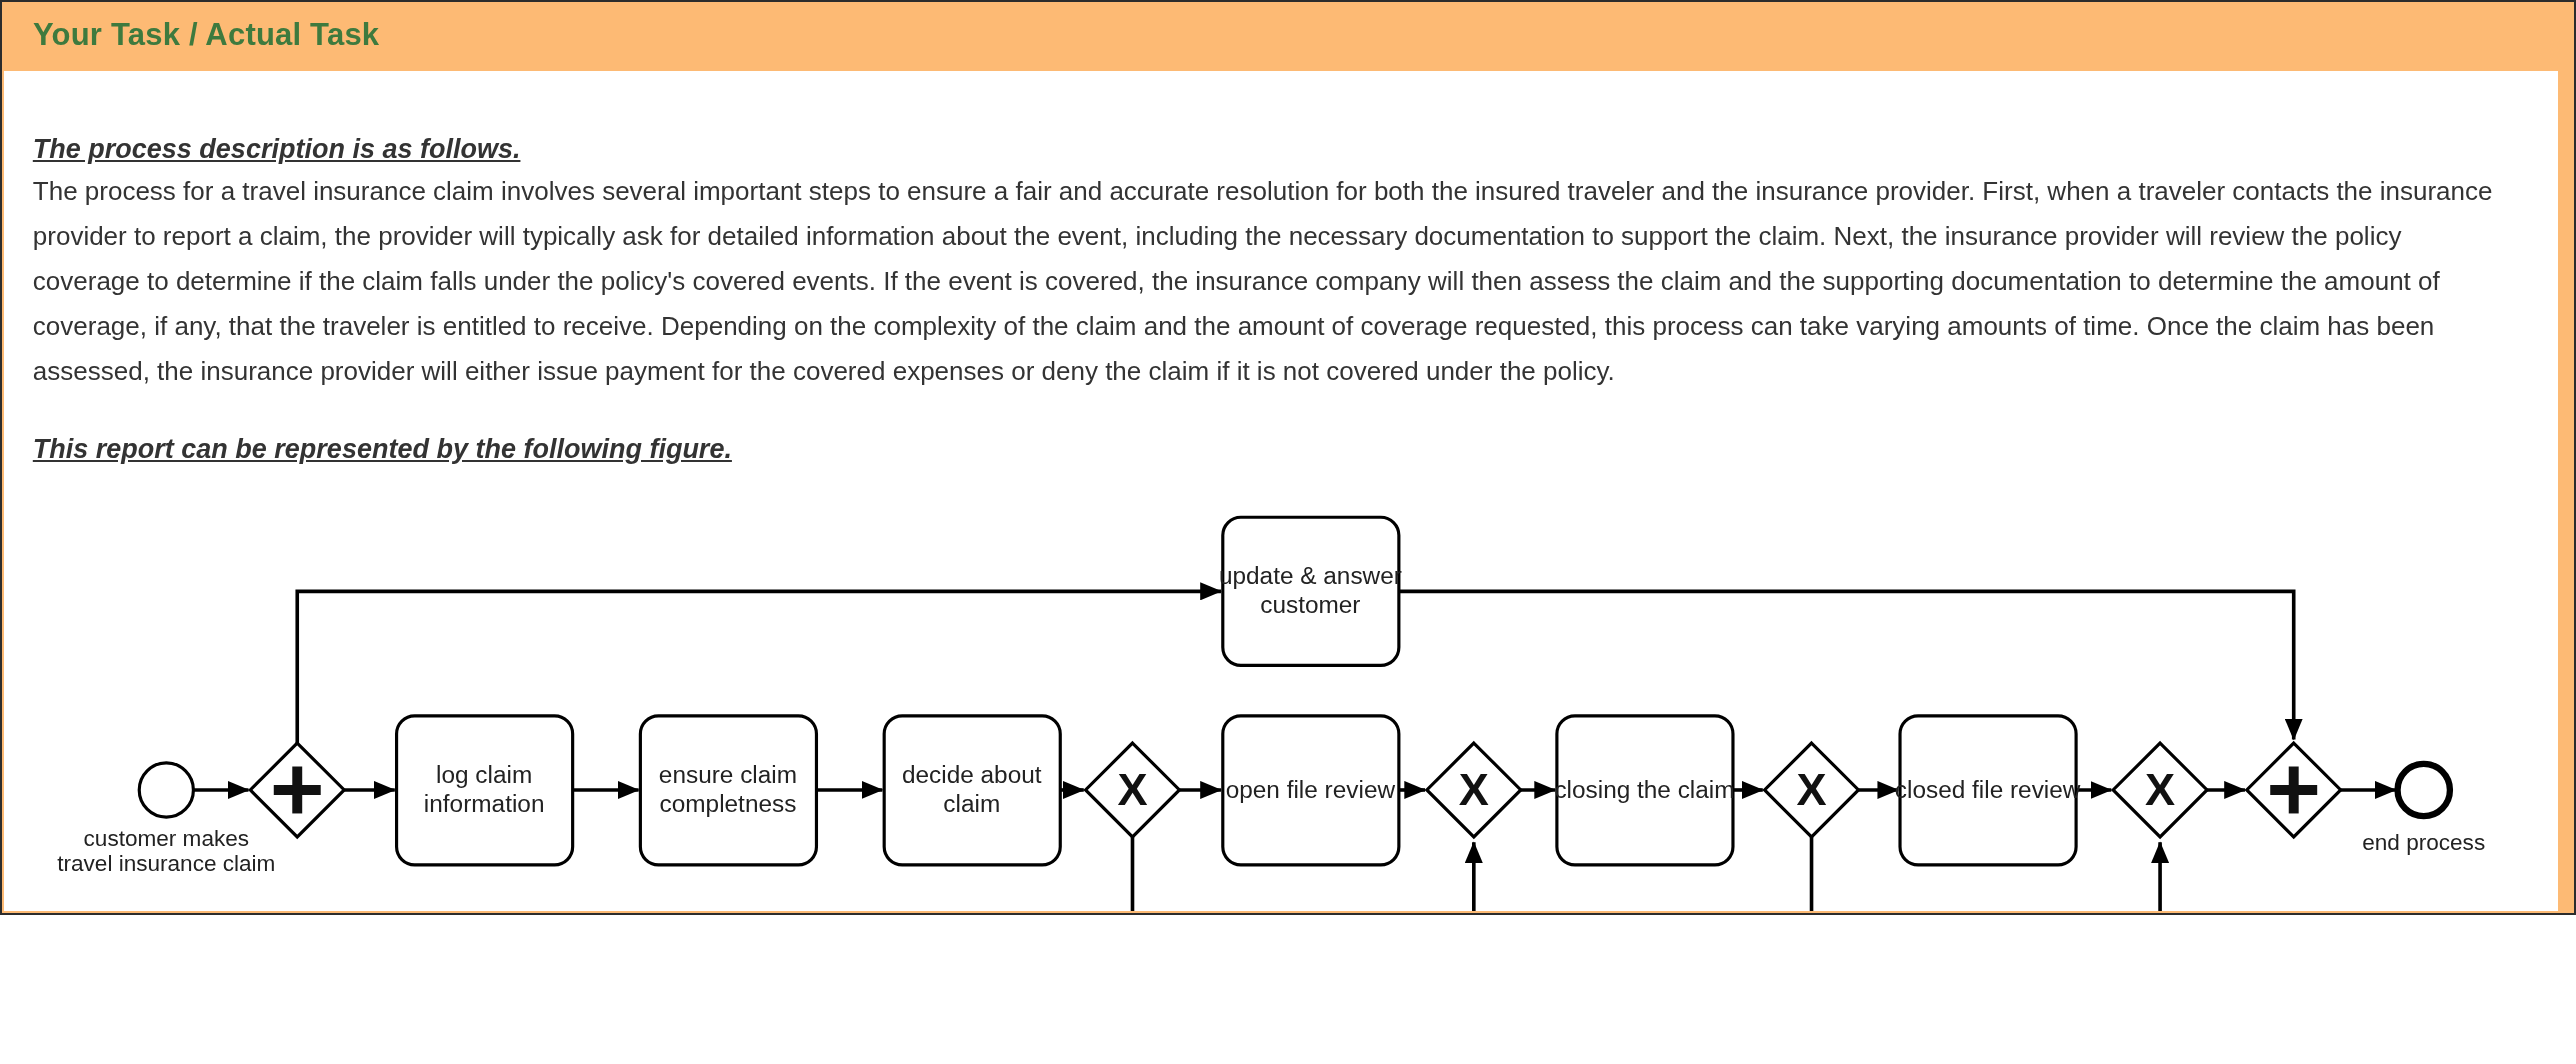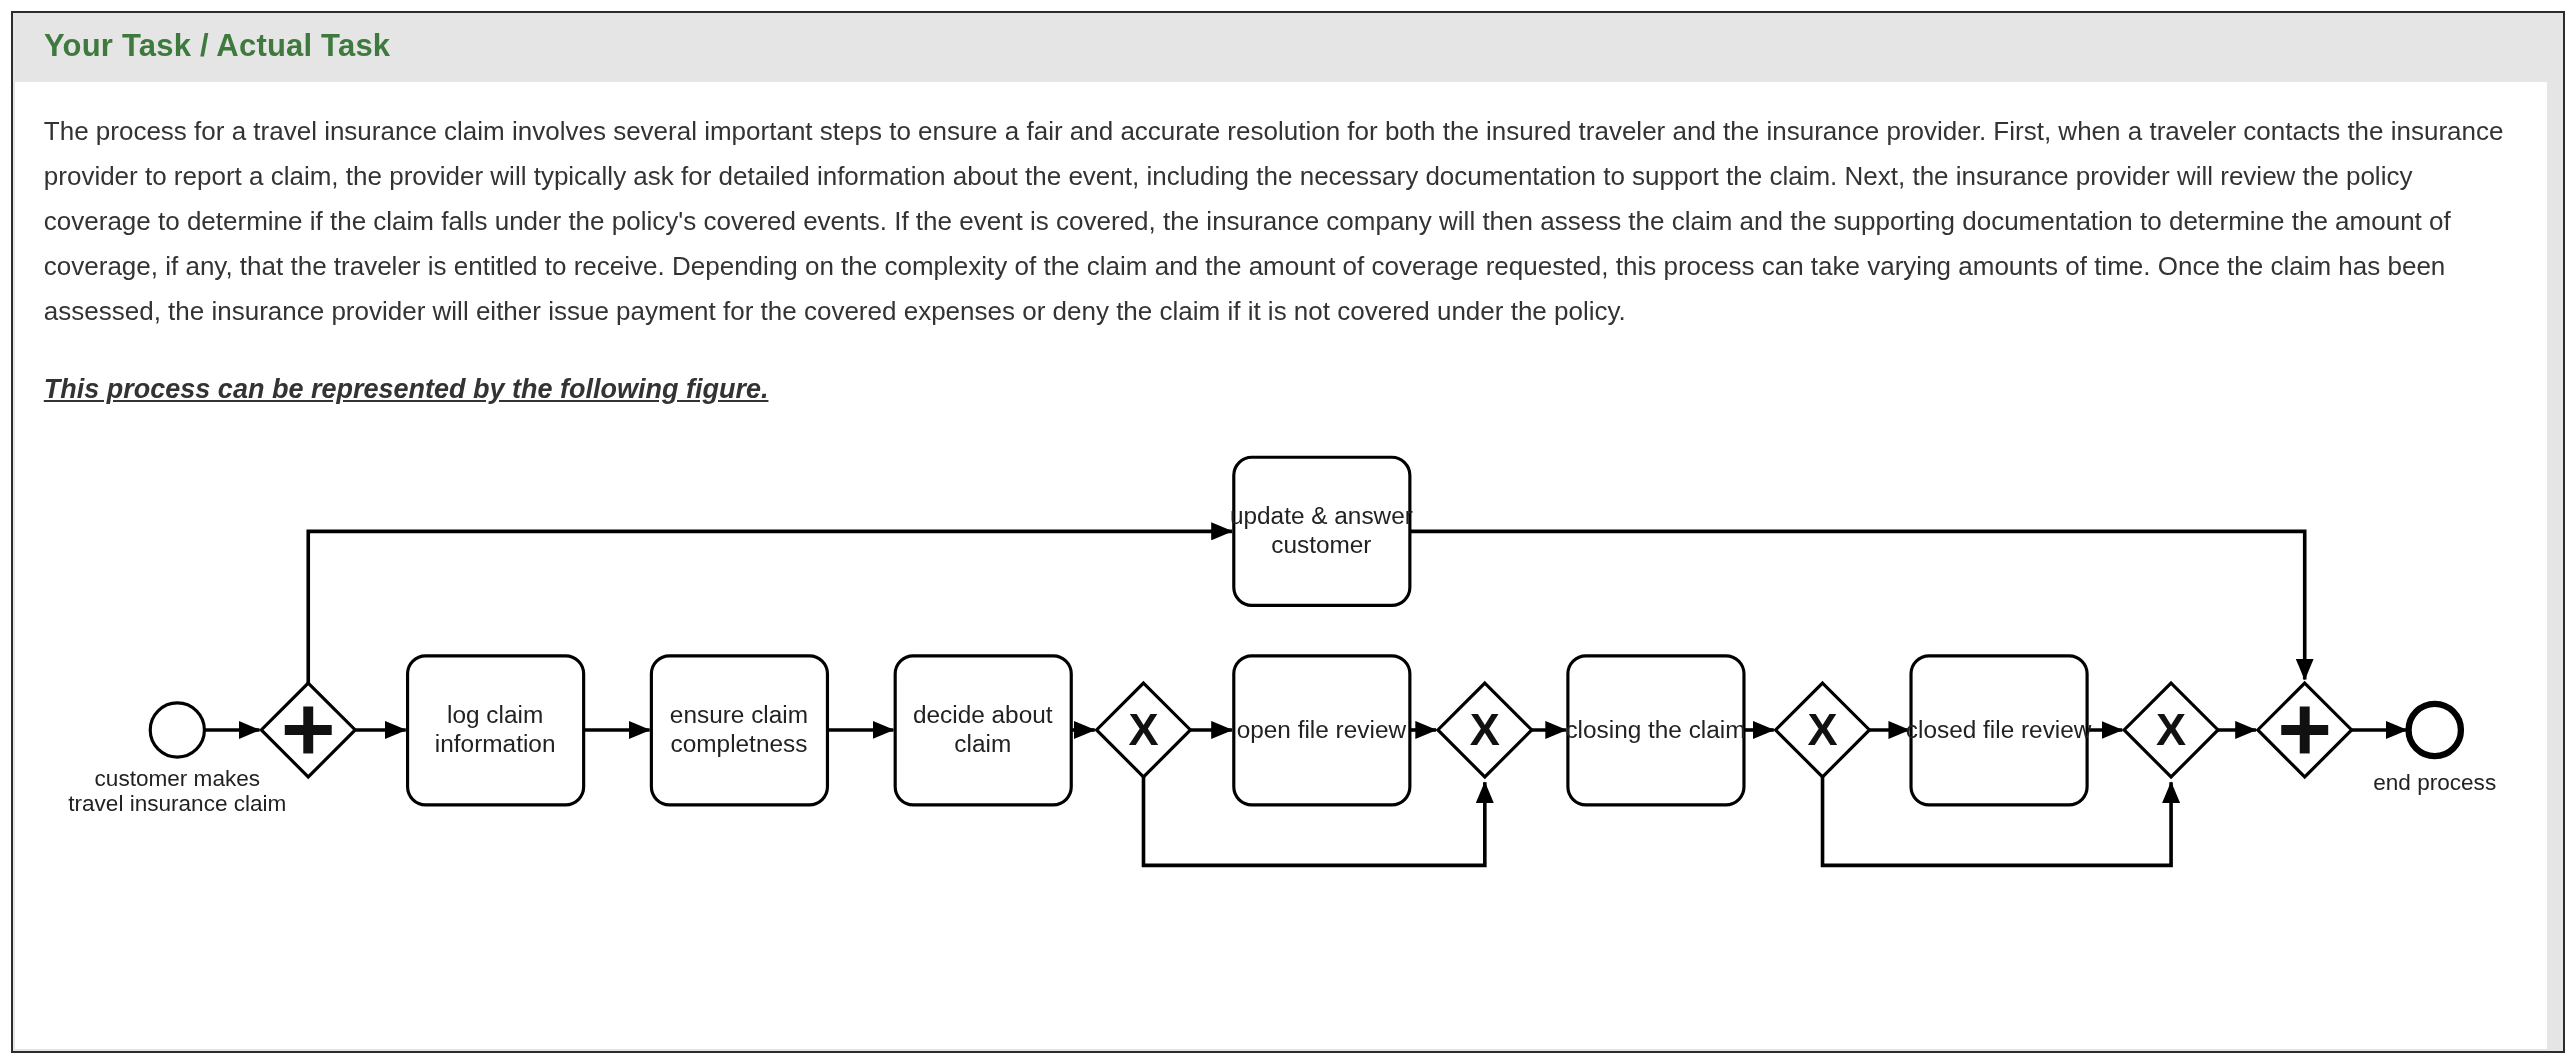--- a/index.html
+++ b/index.html
@@ -3,24 +3,23 @@
 <meta charset="utf-8">
 <style>
   * { box-sizing: border-box; }
   html, body { margin: 0; padding: 0; background: #ffffff; }
   body {
     width: 2576px; height: 1065px; overflow: hidden;
     font-family: "Liberation Sans", sans-serif;
     color: #333333;
   }
   .card {
-    margin: 11px;
-    height: 1042px;
+    height: 915px;
     border: 2.7px solid #2c2c2c;
-    background: #e5e5e5;
+    background: #fdba74;
     display: flex;
     flex-direction: column;
   }
   .card-header {
     padding: 14.5px 0 18px 31px;
   }
   .card-title {
     font-size: 31px;
     font-weight: bold;
     color: #3e7a3e;
@@ -66,22 +65,23 @@
   .plus  { stroke: #111111; stroke-width: 11px; }
 </style>
 </head>
 <body>
 
 <div class="card">
   <div class="card-header">
     <span class="card-title">Your Task / Actual Task</span>
   </div>
   <div class="white-area">
+    <p class="section-heading">The process description is as follows.</p>
     <p class="body-par">The process for a travel insurance claim involves several important steps to ensure a fair and accurate resolution for both the insured traveler and the insurance provider. First, when a traveler contacts the insurance provider to report a claim, the provider will typically ask for detailed information about the event, including the necessary documentation to support the claim. Next, the insurance provider will review the policy coverage to determine if the claim falls under the policy's covered events. If the event is covered, the insurance company will then assess the claim and the supporting documentation to determine the amount of coverage, if any, that the traveler is entitled to receive. Depending on the complexity of the claim and the amount of coverage requested, this process can take varying amounts of time. Once the claim has been assessed, the insurance provider will either issue payment for the covered expenses or deny the claim if it is not covered under the policy.</p>
-    <p class="section-heading">This process can be represented by the following figure.</p>
+    <p class="section-heading">This report can be represented by the following figure.</p>
 
     <svg class="diagram" width="2404" height="456" viewBox="0 0 2660 505" xmlns="http://www.w3.org/2000/svg">
       <defs>
         <marker id="arrow" viewBox="0 0 24 20" refX="23" refY="10" markerWidth="24" markerHeight="20" markerUnits="userSpaceOnUse" orient="auto">
           <path d="M0,0 L24,10 L0,20 Z" fill="#000000"></path>
         </marker>
       </defs>
 
       <path class="flow" d="M120 330 H181" marker-end="url(#arrow)"></path>
       <path class="flow" d="M287 330 H343" marker-end="url(#arrow)"></path>

